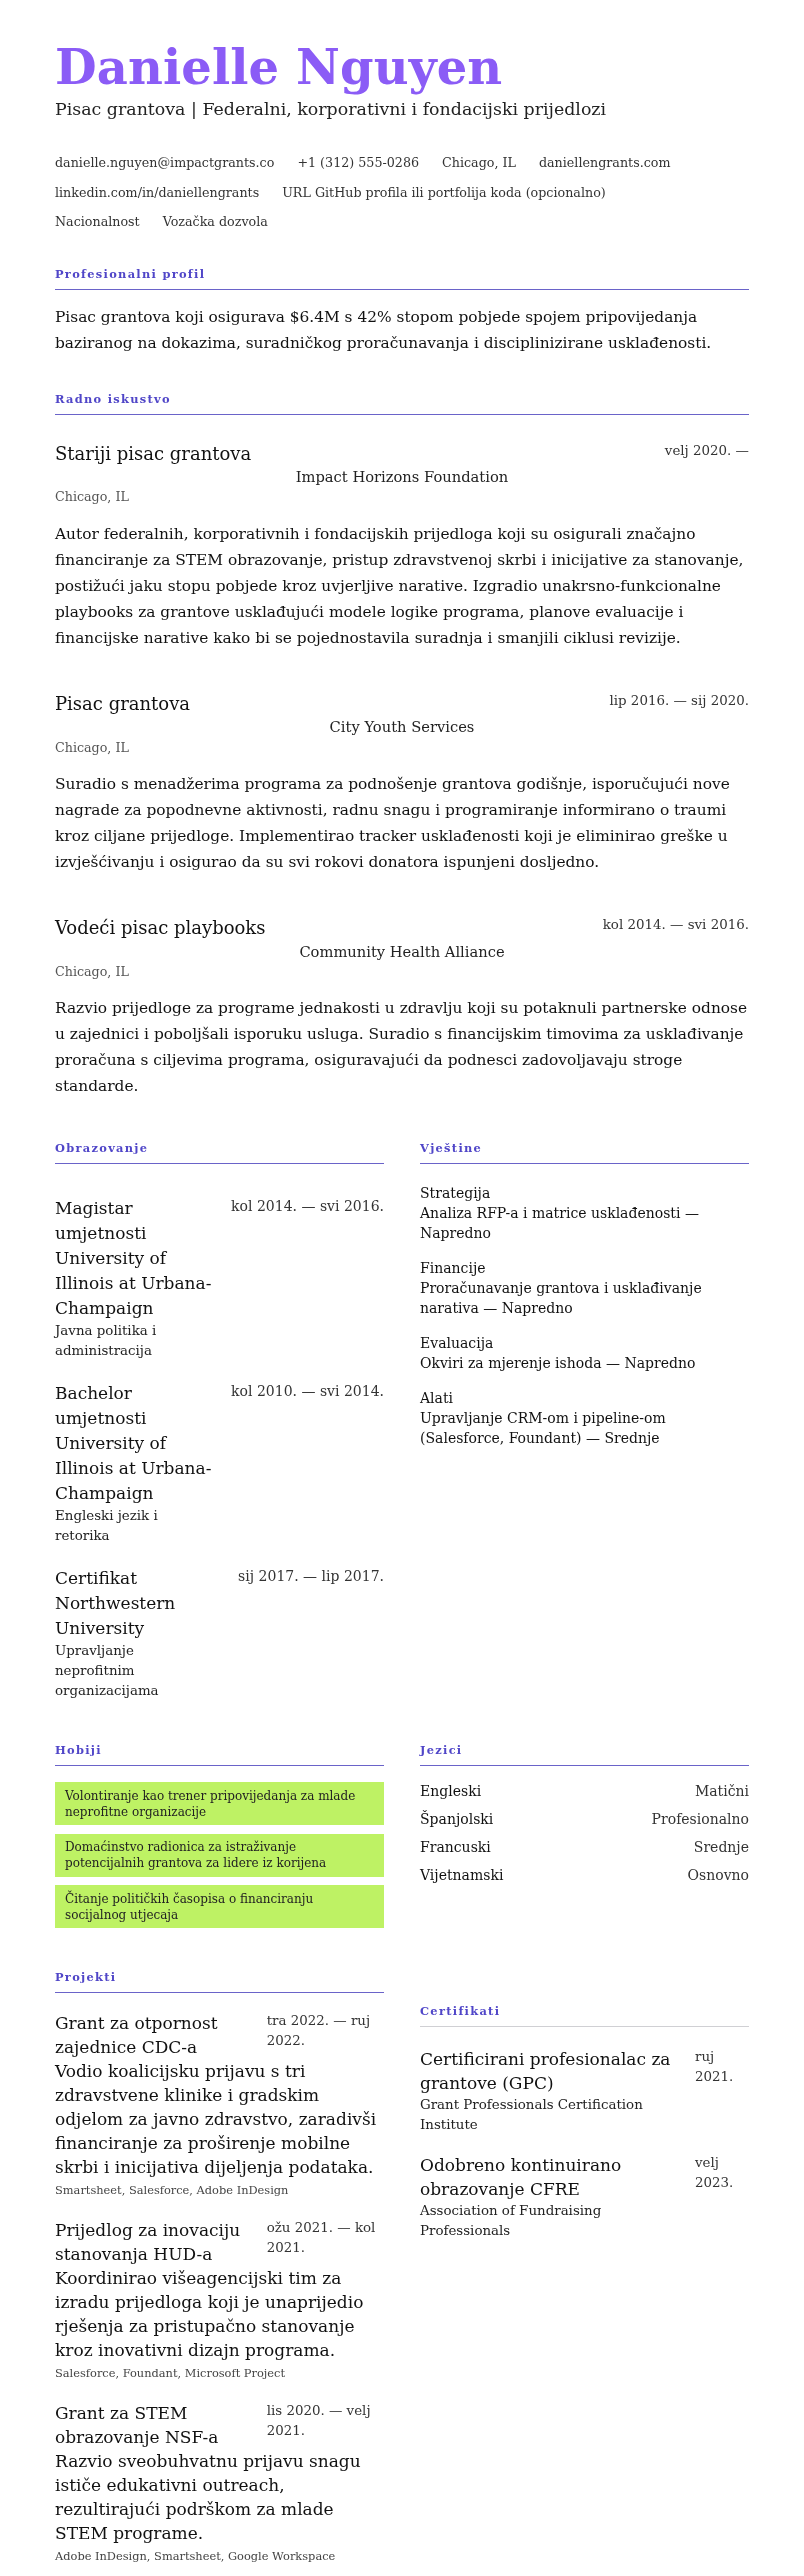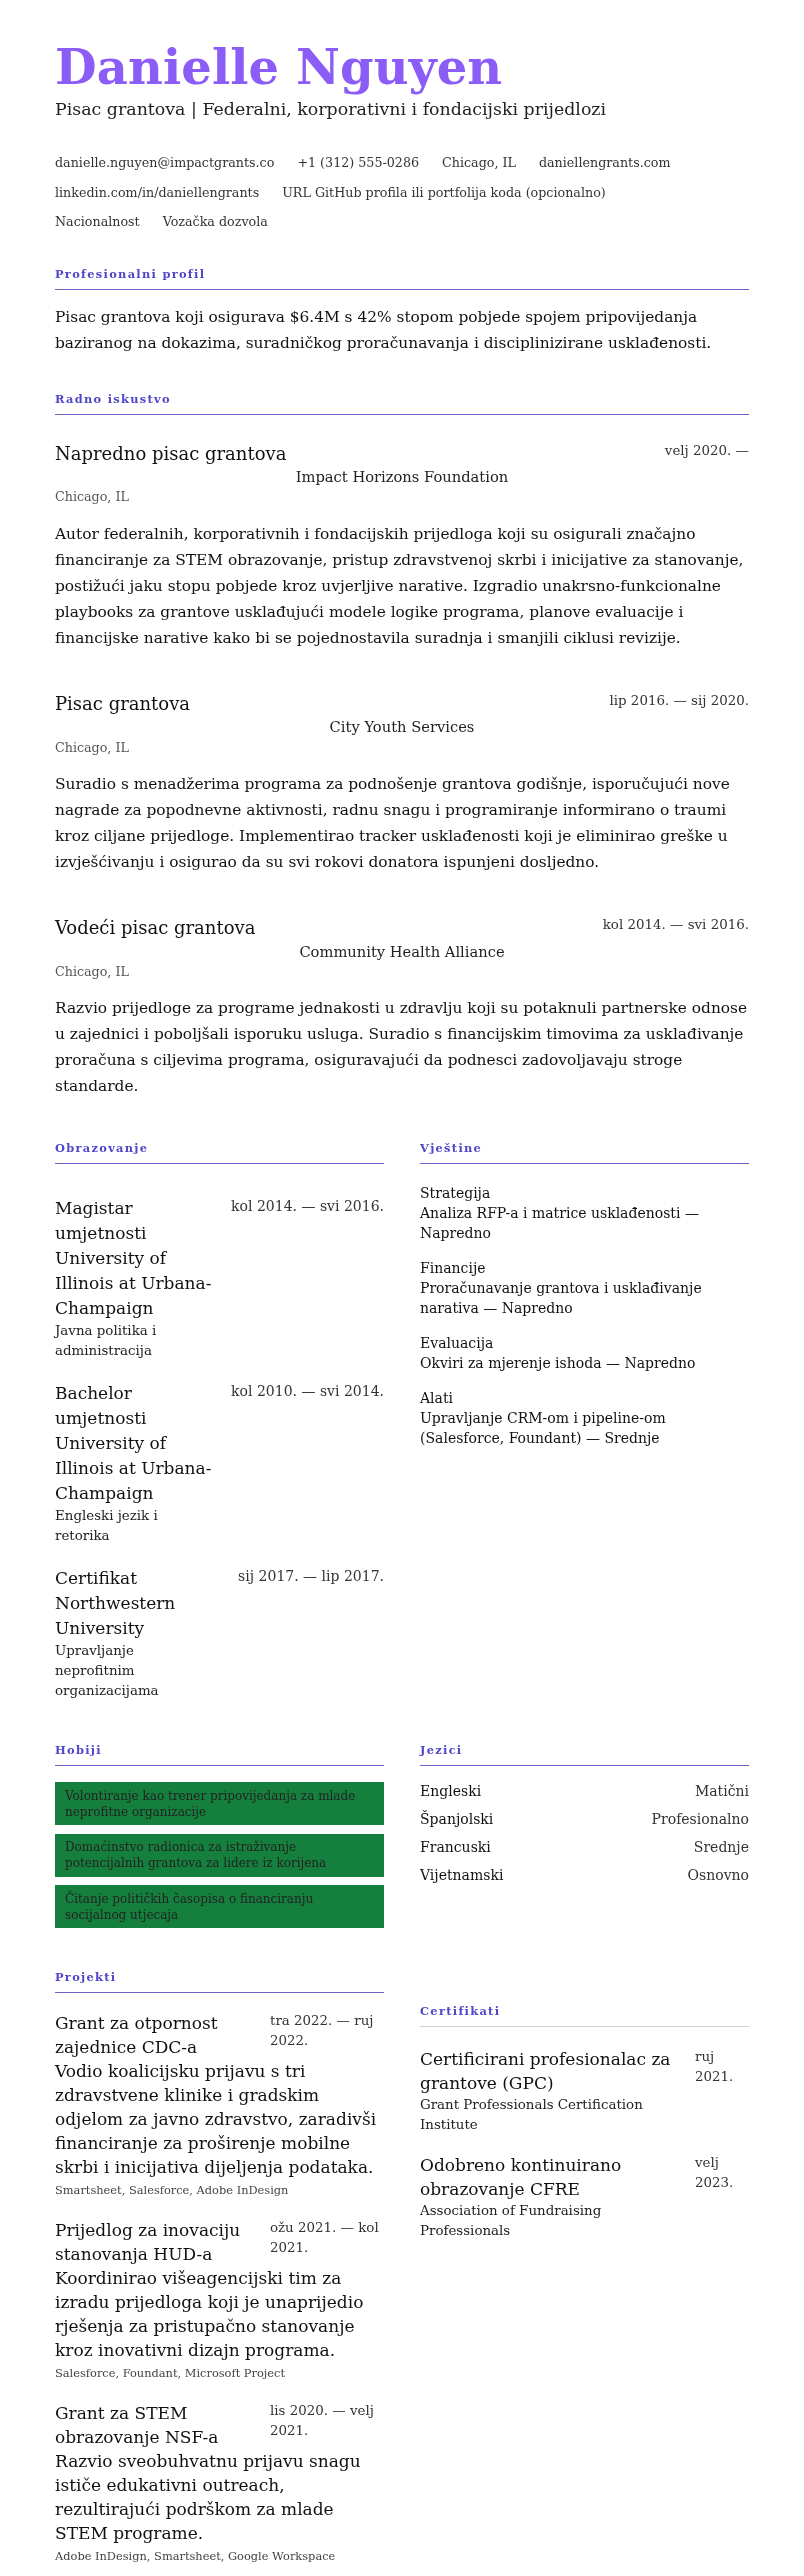--- a/index.html
+++ b/index.html
@@ -46,30 +46,30 @@
     .edu-head { display: flex; justify-content: space-between; align-items: flex-start; gap: 6.7px; }
     .edu-degree { font-size: 17px; line-height: 25px; width: 161px; }
     .edu-dates { font-size: 14px; line-height: 21.4px; color: #333; white-space: nowrap; }
     .edu-field { font-size: 13.4px; line-height: 20px; color: #222; width: 161px; }
 
     .skill-group { margin-top: 14.7px; }
     .skill-group:first-of-type { margin-top: 19px; }
     .skill-cat { font-size: 14px; line-height: 20px; color: #111; }
     .skill-desc { font-size: 14px; line-height: 20px; color: #111; }
 
-    .hobby { background: #15803d; padding: 5.4px 10px; font-size: 12px; line-height: 16px; margin-top: 8.7px; color: #222; }
+    .hobby { background: #bef264; padding: 5.4px 10px; font-size: 12px; line-height: 16px; margin-top: 8.7px; color: #222; }
     .hobby:first-of-type { margin-top: 16px; }
 
     .lang-row { display: flex; justify-content: space-between; font-size: 14px; line-height: 20px; margin-top: 8px; color: #111; }
     .lang-row:first-of-type { margin-top: 14.7px; }
     .lang-level { color: #333; }
 
     .proj { margin-top: 17.4px; }
     .proj:first-of-type { margin-top: 17.4px; }
-    .proj-head { display: flex; justify-content: space-between; align-items: flex-start; gap: 10.7px; }
+    .proj-head { display: flex; align-items: flex-start; gap: 10.7px; }
     .proj-title { font-size: 17px; line-height: 24px; width: 201px; }
     .proj-dates { font-size: 13.4px; line-height: 20px; color: #333; width: 114px; }
     .proj-desc { font-size: 17px; line-height: 24px; color: #111; }
     .proj-tools { font-size: 11.4px; line-height: 19px; color: #444; margin-top: 2.7px; }
 
     .cert { margin-top: 17.4px; }
     .cert:first-of-type { margin-top: 20px; }
     .cert-head { display: flex; justify-content: space-between; align-items: flex-start; gap: 10.7px; }
     .cert-name { font-size: 17px; line-height: 24px; width: 255px; }
     .cert-date { font-size: 13.4px; line-height: 20px; color: #333; width: 54px; }
@@ -107,41 +107,41 @@
   <section class="section">
     <h2 class="section-title">Profesionalni profil</h2>
     <p class="profile-text">Pisac grantova koji osigurava $6.4M s 42% stopom pobjede spojem pripovijedanja baziranog na dokazima, suradničkog proračunavanja i disciplinizirane usklađenosti.</p>
   </section>
 
   <section class="section">
     <h2 class="section-title">Radno iskustvo</h2>
 
     <div class="job">
       <div class="job-head">
-        <div class="job-title">Napredno pisac grantova</div>
+        <div class="job-title">Stariji pisac grantova</div>
         <div class="job-dates">velj 2020. —</div>
       </div>
       <div class="job-org">Impact Horizons Foundation</div>
       <div class="job-loc">Chicago, IL</div>
       <p class="job-desc">Autor federalnih, korporativnih i fondacijskih prijedloga koji su osigurali značajno financiranje za STEM obrazovanje, pristup zdravstvenoj skrbi i inicijative za stanovanje, postižući jaku stopu pobjede kroz uvjerljive narative. Izgradio unakrsno-funkcionalne playbooks za grantove usklađujući modele logike programa, planove evaluacije i financijske narative kako bi se pojednostavila suradnja i smanjili ciklusi revizije.</p>
     </div>
 
     <div class="job">
       <div class="job-head">
         <div class="job-title">Pisac grantova</div>
         <div class="job-dates">lip 2016. — sij 2020.</div>
       </div>
       <div class="job-org">City Youth Services</div>
       <div class="job-loc">Chicago, IL</div>
       <p class="job-desc">Suradio s menadžerima programa za podnošenje grantova godišnje, isporučujući nove nagrade za popodnevne aktivnosti, radnu snagu i programiranje informirano o traumi kroz ciljane prijedloge. Implementirao tracker usklađenosti koji je eliminirao greške u izvješćivanju i osigurao da su svi rokovi donatora ispunjeni dosljedno.</p>
     </div>
 
     <div class="job">
       <div class="job-head">
-        <div class="job-title">Vodeći pisac grantova</div>
+        <div class="job-title">Vodeći pisac playbooks</div>
         <div class="job-dates">kol 2014. — svi 2016.</div>
       </div>
       <div class="job-org">Community Health Alliance</div>
       <div class="job-loc">Chicago, IL</div>
       <p class="job-desc">Razvio prijedloge za programe jednakosti u zdravlju koji su potaknuli partnerske odnose u zajednici i poboljšali isporuku usluga. Suradio s financijskim timovima za usklađivanje proračuna s ciljevima programa, osiguravajući da podnesci zadovoljavaju stroge standarde.</p>
     </div>
   </section>
 
   <div class="two-col">
     <section class="col section">

